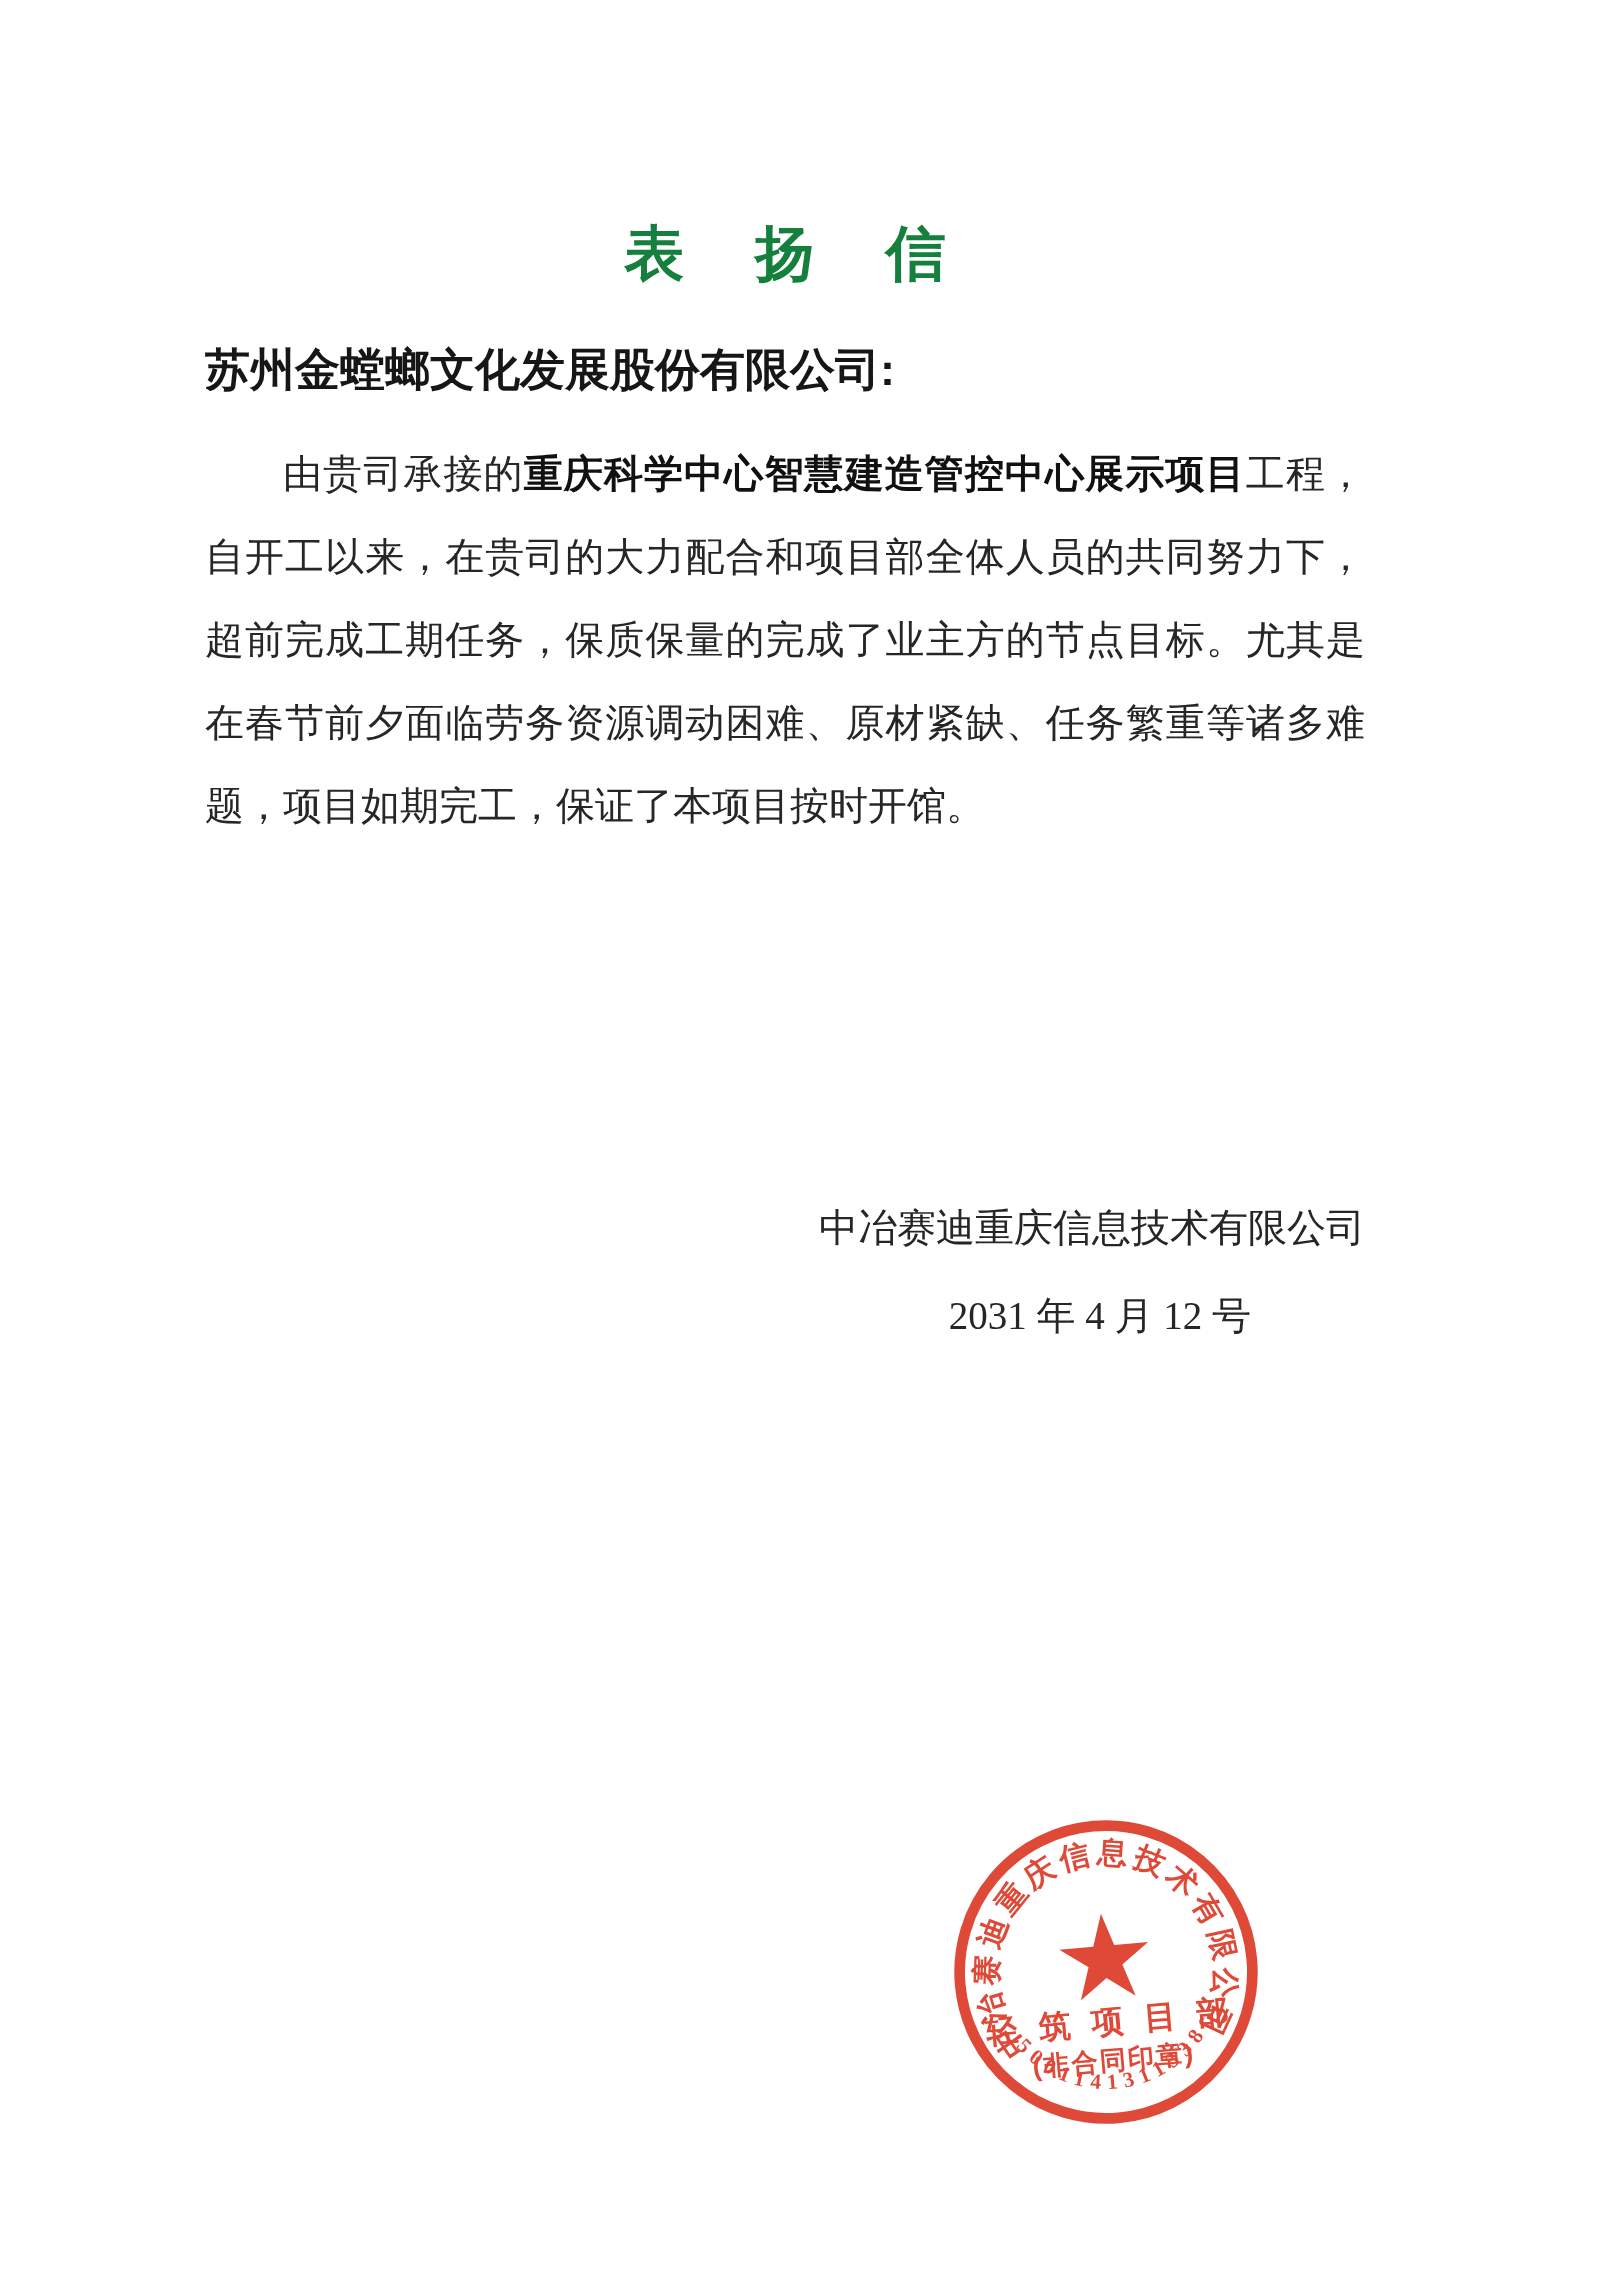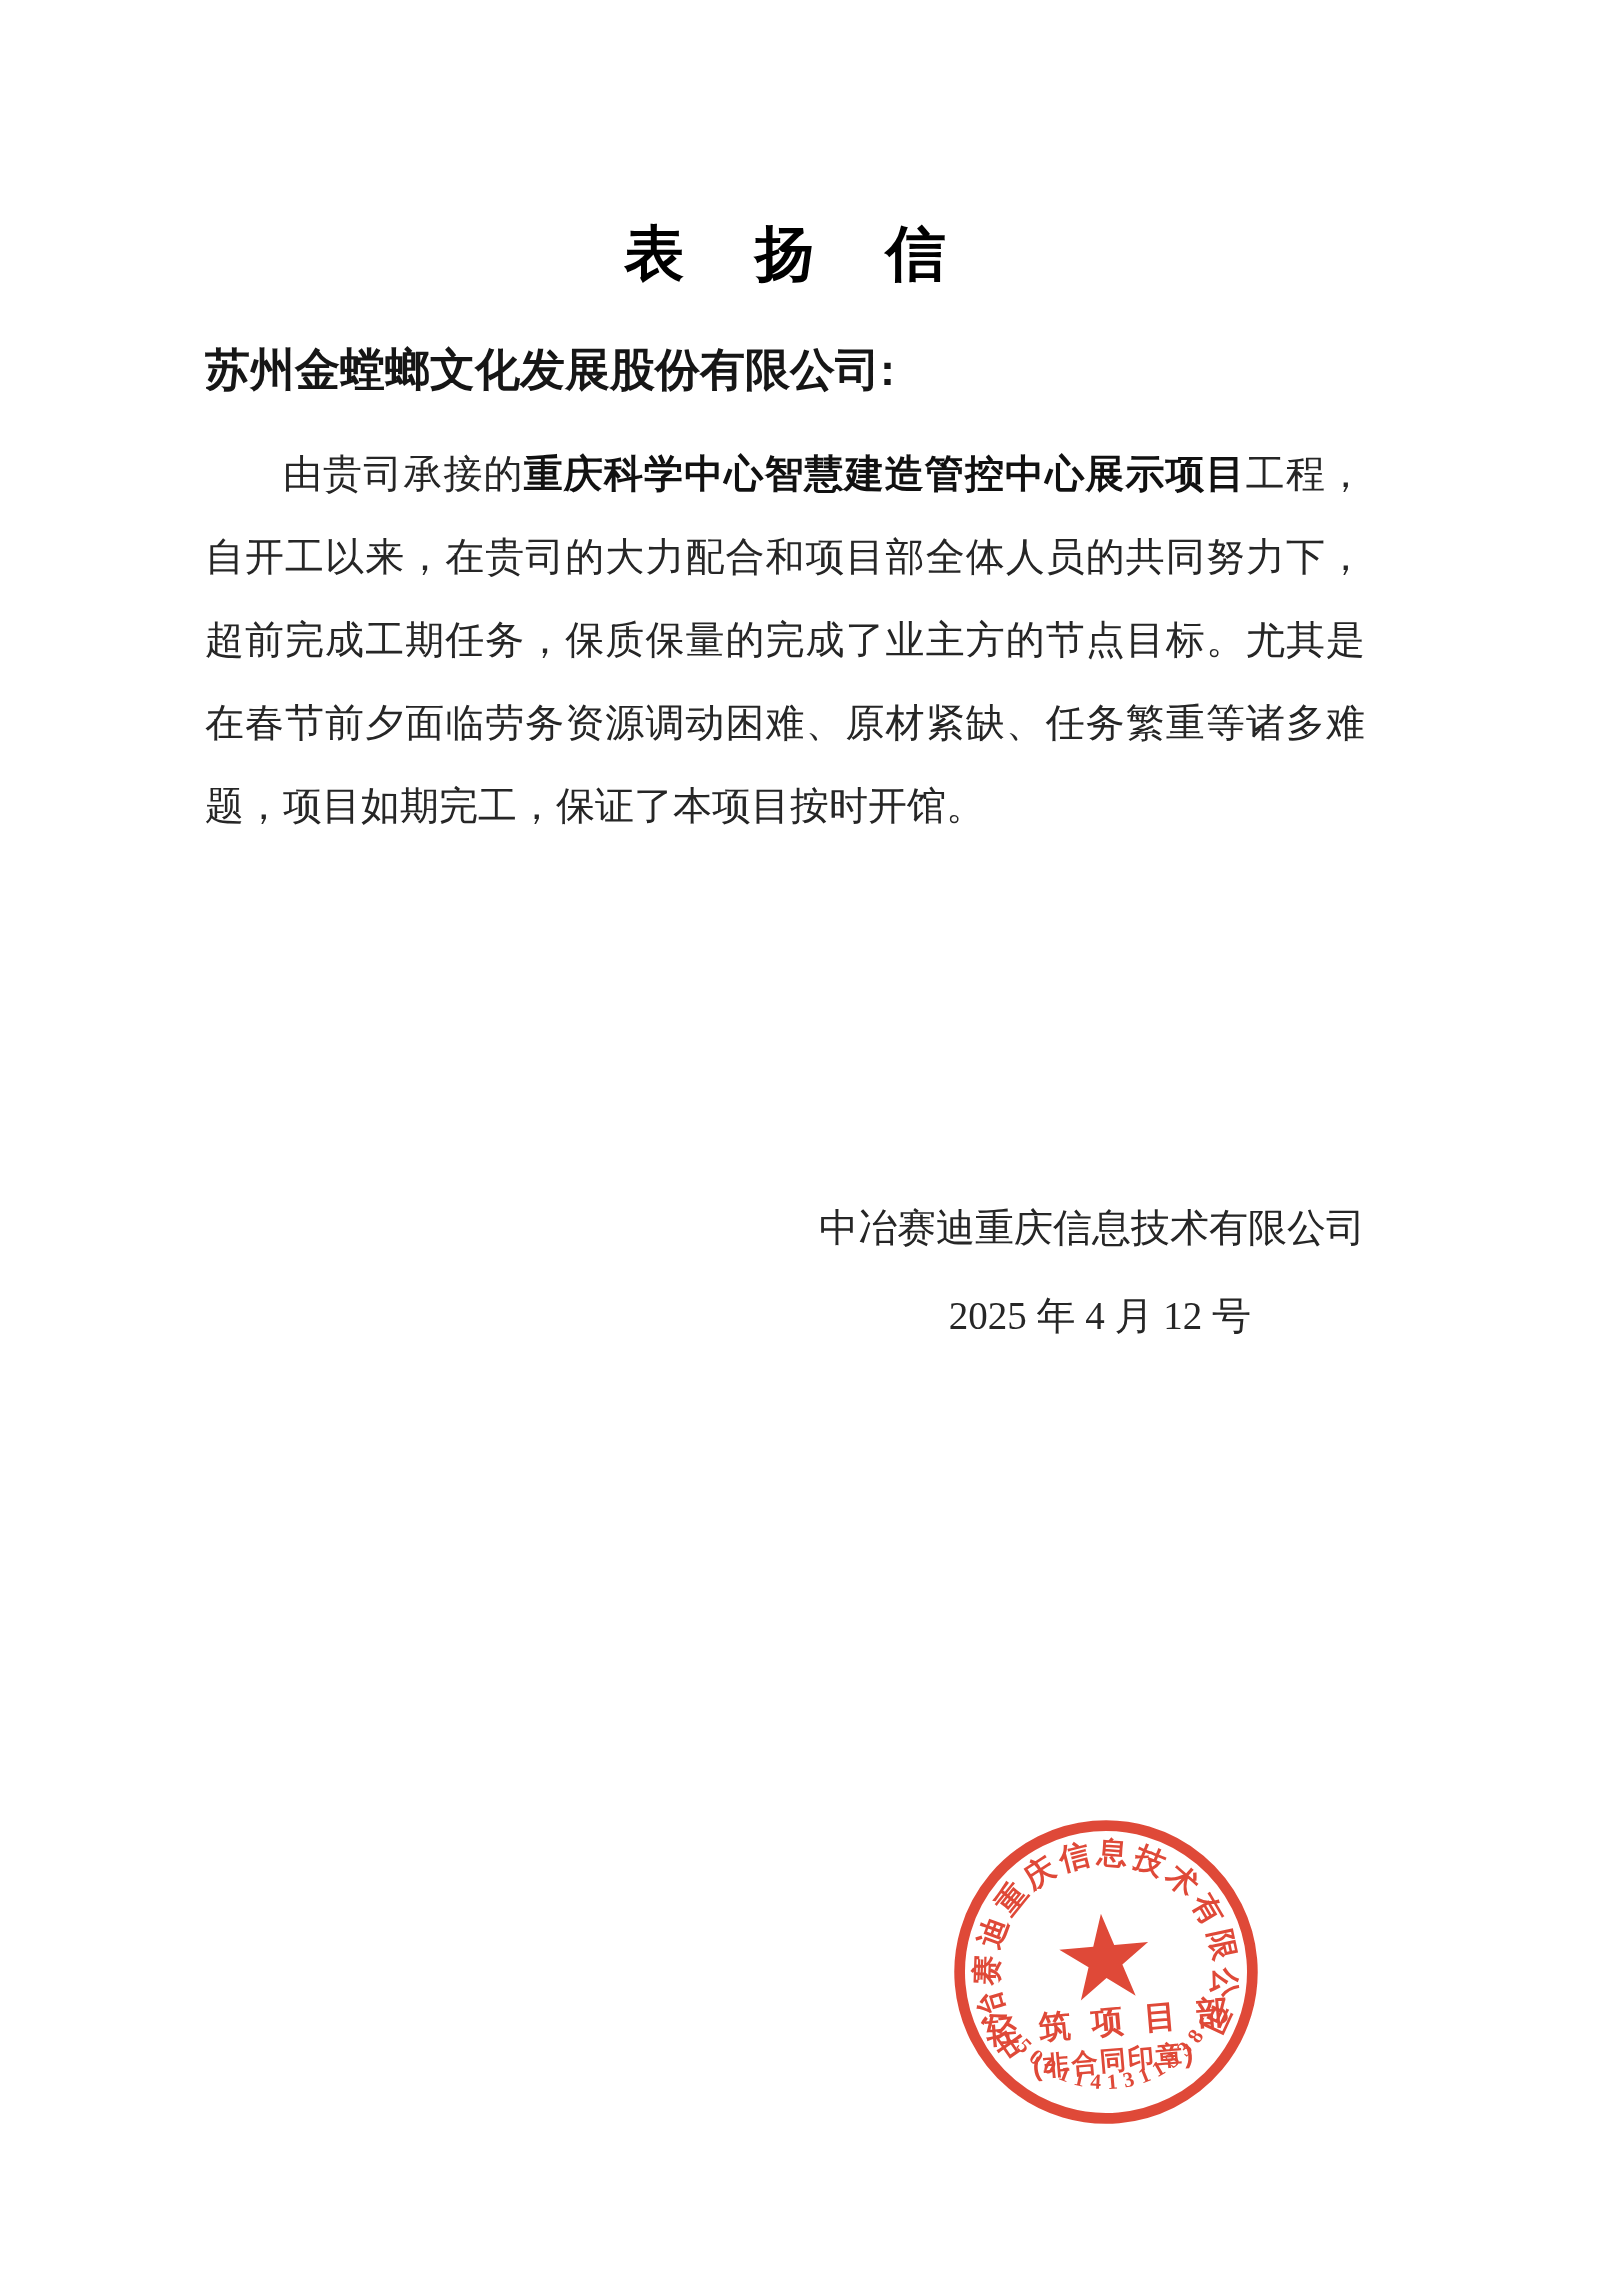--- a/index.html
+++ b/index.html
@@ -19,21 +19,21 @@
   }
   .title {
     margin: 0;
     text-align: center;
     font-size: 60px;
     line-height: 68px;
     font-weight: bold;
     letter-spacing: 0.45em;
     text-indent: 0.45em; 
     font-family: "Liberation Sans", sans-serif;
-    color: #000000;
+    color: #15803d;
   }
   .addressee {
     margin-top: 56px;
     font-size: 45px;
     line-height: 51px;
     font-weight: bold;
     font-family: "Liberation Sans", sans-serif;
     color: #161616;
   }
   .body-para {
@@ -91,21 +91,21 @@
   <h1 class="title">表 扬 信</h1>
 
   <div class="addressee">苏州金螳螂文化发展股份有限公司:</div>
 
   <p class="body-para para-1"><span>由贵司承接的</span><span class="project-bold">重庆科学中心智慧建造管控中心展示项目</span><span>工程，自开工以来，在贵司的大力配合和项目部全体人员的共同努力下，超前完成工期任务，保质保量的完成了业主方的节点目标。尤其是在春节前夕面临劳务资源调动困难、原材紧缺、任务繁重等诸多难题，项目如期完工，保证了本项目按时开馆。</span></p>
 
 
 
   <div class="sign-block">
     <div class="signature">中冶赛迪重庆信息技术有限公司</div>
-    <div class="sign-date">2025 年 4 月 12 号</div>
+    <div class="sign-date">2031 年 4 月 12 号</div>
   </div>
 
   <svg class="stamp" viewBox="-165 -165 330 330" xmlns="http://www.w3.org/2000/svg">
     <defs>
       <path id="seal-arc-top" d="M -85.8 72 A 112 112 0 1 1 85.8 72" fill="none"></path>
       <path id="seal-arc-bottom" d="M -103.9 60 A 120 120 0 0 0 103.9 60" fill="none"></path>
     </defs>
     <g fill="#dd3a28">
       <circle r="150" fill="none" stroke-width="11" stroke="#dd3a28"></circle>
       <text class="seal-text seal-arc" text-anchor="middle">

